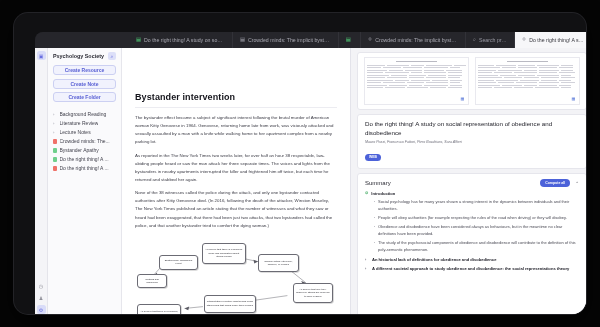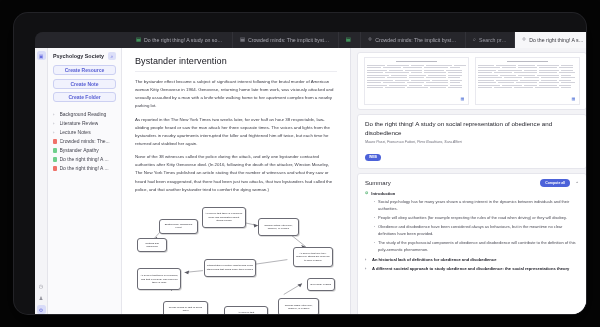--- a/index.html
+++ b/index.html
@@ -143,23 +143,24 @@
   .doc {
     flex: 1 1 auto;
     background: #ffffff;
     padding: 8px 13px 0 13px;
     overflow: hidden;
     min-width: 0;
   }
   .doc h1 {
     font-size: 9px;
     color: #15151c;
-    font-weight: normal;
+    font-weight: bold;
     letter-spacing: .1px;
     margin-bottom: 5px;
+    margin-top: 36px;
   }
   .doc .rule { height:1px; background:#ececf1; margin-bottom: 6px; }
   .doc p {
     font-size: 4.4px;
     line-height: 1.85;
     color: #3b3b45;
     margin-bottom: 5px;
     text-align: left;
   }
 

